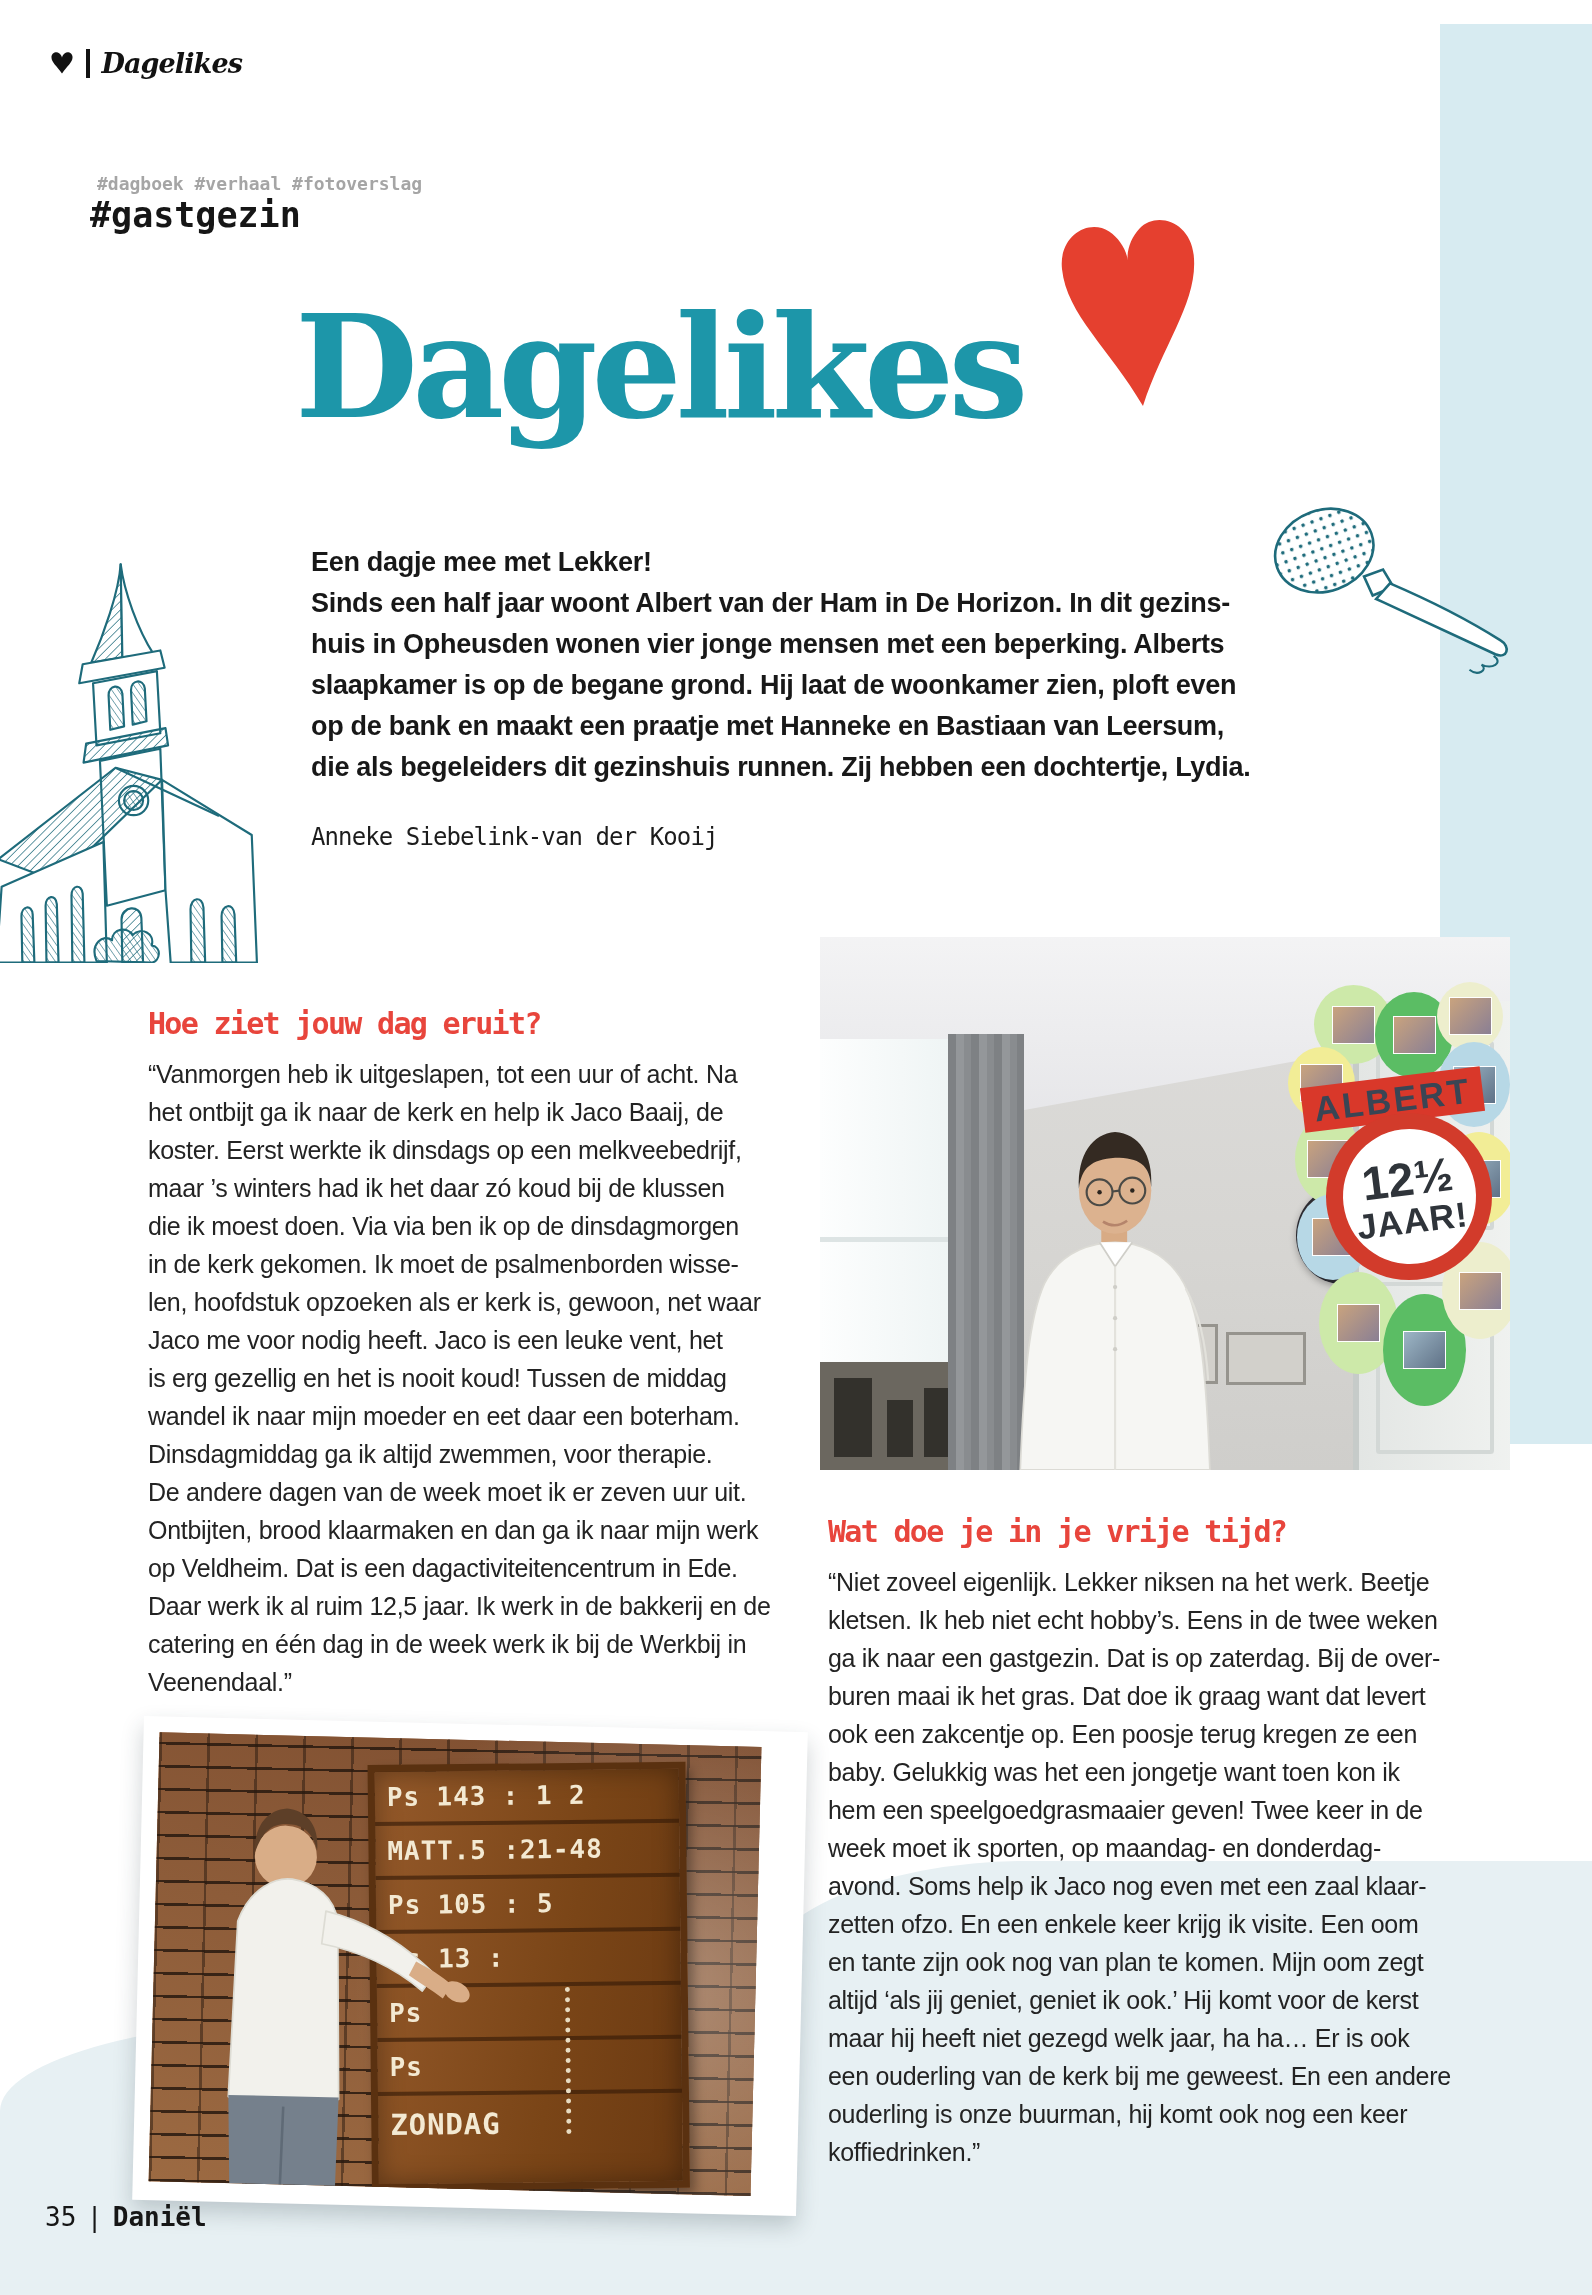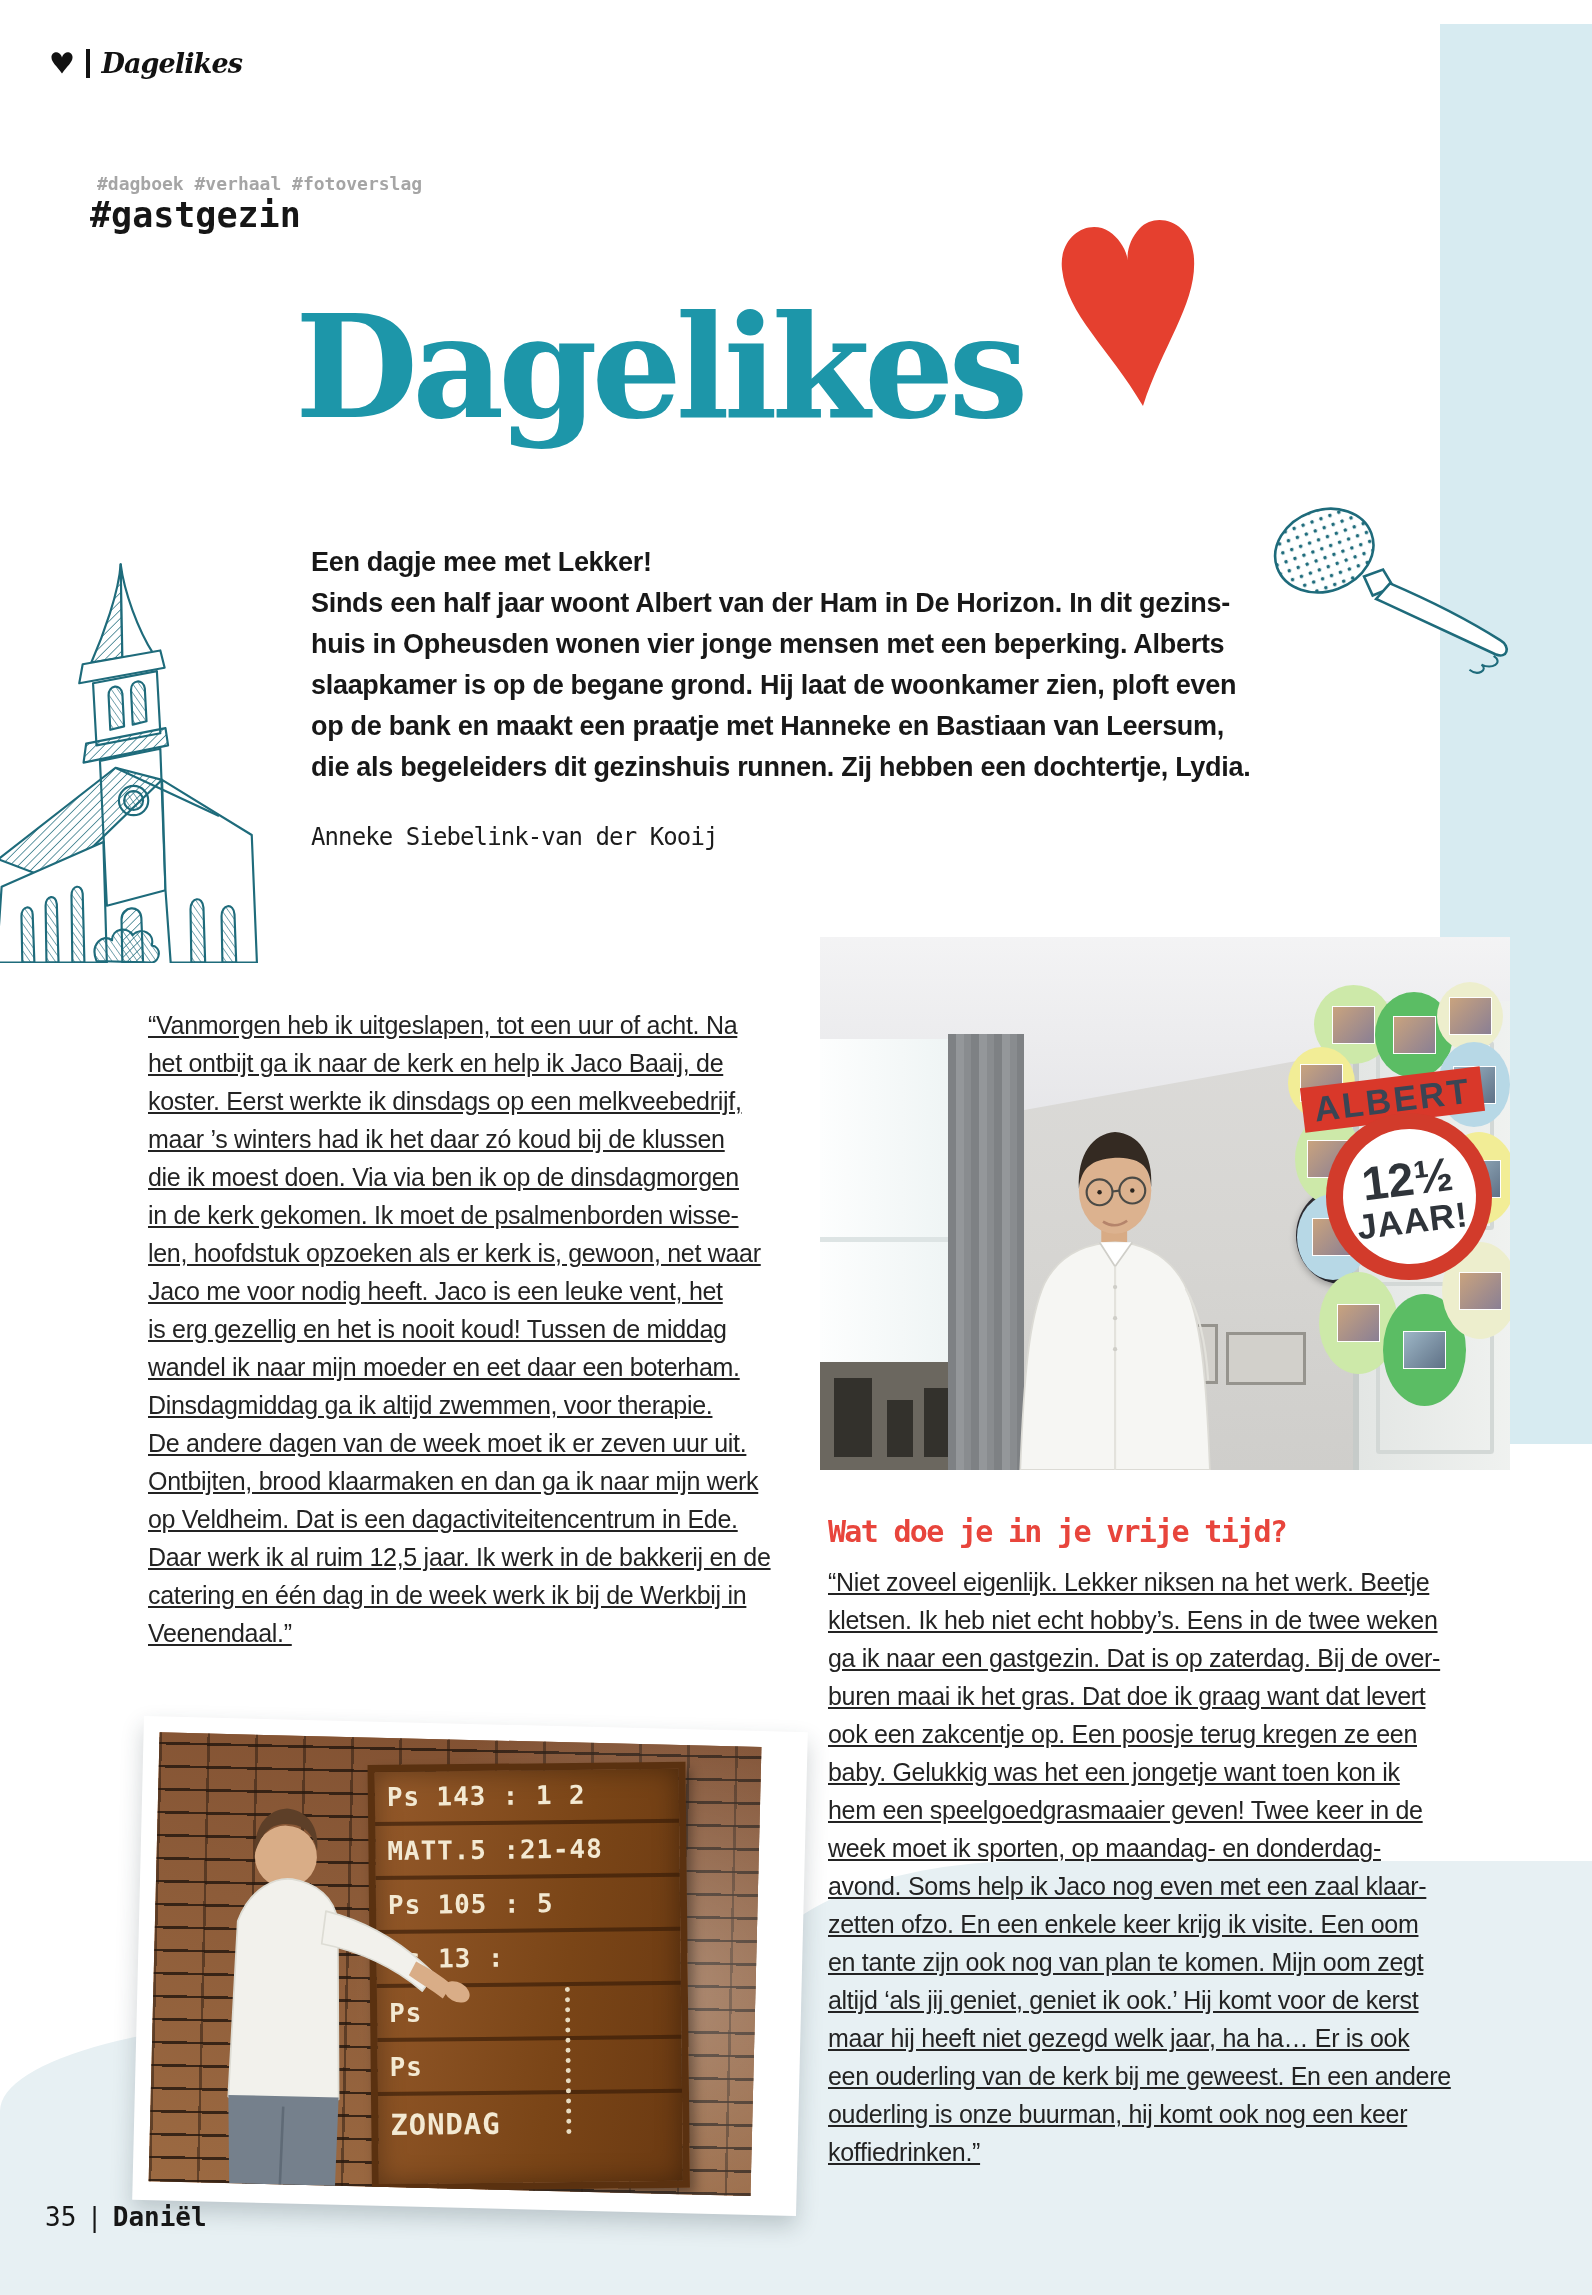--- a/index.html
+++ b/index.html
@@ -33,21 +33,21 @@
 
   
   .church{left:-7px;top:557px;z-index:4;}
   .shower{left:1262px;top:497px;z-index:4;}
 
   
   .col{z-index:6;}
   .col-left{left:148px;top:1006px;width:673px;}
   .col-right{left:828px;top:1514px;width:652px;}
   .col h2{margin:0 0 14px 0;font:700 30px "DejaVu Sans Mono",monospace;color:#e8453c;letter-spacing:-1.7px;}
-  .col .body{font:400 25px/38px "Liberation Sans",sans-serif;color:#232323;letter-spacing:-0.3px;text-decoration:underline;}
+  .col .body{font:400 25px/38px "Liberation Sans",sans-serif;color:#232323;letter-spacing:-0.3px;}
 
   
   .photo1{left:820px;top:937px;width:690px;height:533px;overflow:hidden;z-index:5;background:#d8d7d4;}
   .p1-wall{left:0;top:0;width:690px;height:533px;background:linear-gradient(180deg,#dedddb 0%,#d6d5d2 60%,#cfcecb 100%);}
   .p1-ceiling{left:-8.6px;top:-8.6px;width:708px;height:220px;background:linear-gradient(#f4f4f5,#e4e4e7);
               clip-path:polygon(0 0,100% 0,100% 42%,0 100%);}
   .p1-window{left:0;top:102px;width:136px;height:431px;background:linear-gradient(90deg,#fdfefe,#eef4f4);border-right:7px solid #c9cdcb;}
   .p1-window .mull{position:absolute;left:0;top:198px;width:100%;height:5.2px;background:#dde4e4;}
   .p1-counter{left:0;top:425px;width:197px;height:109px;background:#6b675f;}
   .p1-counter i{position:absolute;background:#33312c;}
@@ -271,20 +271,21 @@
       <div class="badge">
         <div class="badge-in">
           <div class="badge-top">12½</div>
           <div class="badge-bottom">JAAR!</div>
         </div>
       </div>
     </div>
   </div>
 
   <div class="abs col col-left">
+    <h2>Hoe ziet jouw dag eruit?</h2>
     <div class="body pre">“Vanmorgen heb ik uitgeslapen, tot een uur of acht. Na
 het ontbijt ga ik naar de kerk en help ik Jaco Baaij, de
 koster. Eerst werkte ik dinsdags op een melkveebedrijf,
 maar ’s winters had ik het daar zó koud bij de klussen
 die ik moest doen. Via via ben ik op de dinsdagmorgen
 in de kerk gekomen. Ik moet de psalmenborden wisse-
 len, hoofdstuk opzoeken als er kerk is, gewoon, net waar
 Jaco me voor nodig heeft. Jaco is een leuke vent, het
 is erg gezellig en het is nooit koud! Tussen de middag
 wandel ik naar mijn moeder en eet daar een boterham.

